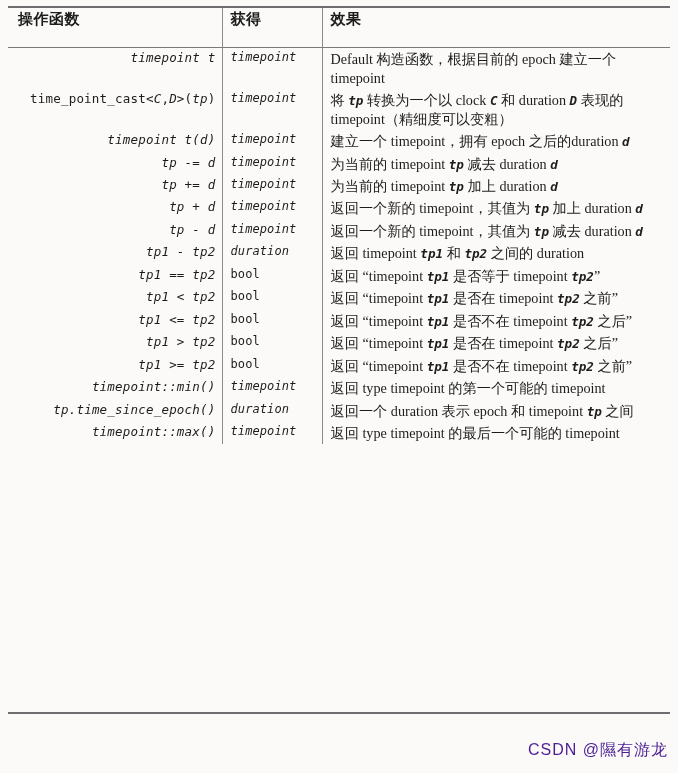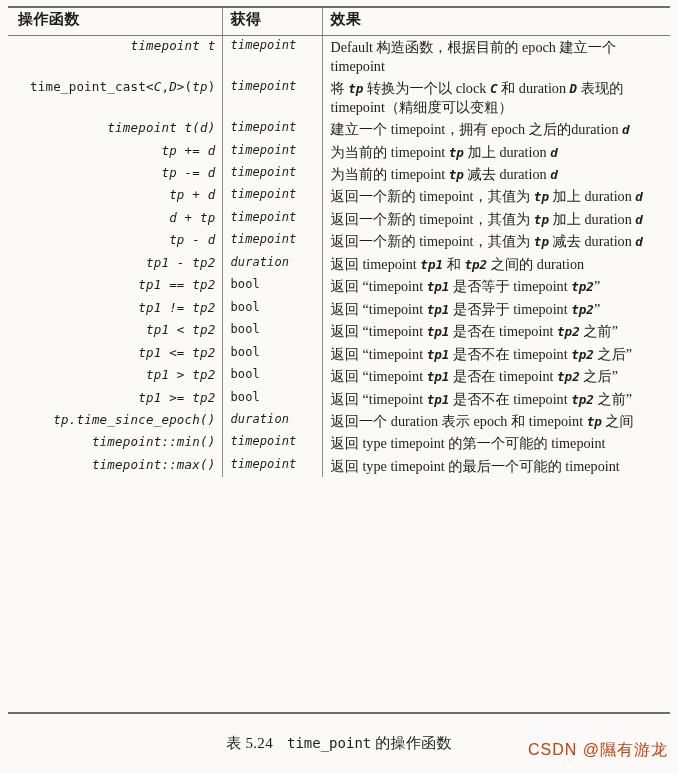--- a/index.html
+++ b/index.html
@@ -40,21 +40,21 @@
 
   table.spec col.c-op   { width: 214px; }
   table.spec col.c-get  { width: 100px; }
   table.spec col.c-eff  { width: 348px; }
 
   table.spec thead th {
     text-align: left;
     font-weight: bold;
     font-size: 15px;
     font-family: "Liberation Sans", "DejaVu Sans", sans-serif;
-    padding: 2px 0 8px 10px;
+    padding: 2px 0 20px 10px;
     border-top: 2px solid #6e6e70;
     border-bottom: 1.2px solid #7a7a7c;
     vertical-align: bottom;
     line-height: 1.15;
     letter-spacing: 0.5px;
   }
   table.spec thead th.get,
   table.spec thead th.eff { border-left: 1.2px solid #8a8a8c; padding-left: 8px; }
 
   table.spec tbody td {
@@ -131,21 +131,21 @@
     letter-spacing: 0;
   }
 
   
   .watermark {
     position: absolute;
     right: 10px;
     top: 740px;
     font-family: "Liberation Sans", "DejaVu Sans", sans-serif;
     font-size: 16px;
-    color: #c2410c;
+    color: #4c1d95;
     letter-spacing: 1px;
     user-select: none;
   }
 </style>
 </head>
 <body>
 
 <div id="page">
 
   <div class="tbl-wrap">
@@ -172,99 +172,86 @@
             <td class="op upright">time_point_cast&lt;<span class="it">C</span>,<span class="it">D</span>&gt;(<span class="it">tp</span>)</td>
             <td class="get">timepoint</td>
             <td class="eff">将 <i>tp</i> 转换为一个以 clock <i>C</i> 和 duration <i>D</i> 表现的 timepoint（精细度可以变粗）</td>
           </tr>
           <tr>
             <td class="op">timepoint t(d)</td>
             <td class="get">timepoint</td>
             <td class="eff">建立一个 timepoint，拥有 epoch 之后的duration <i>d</i></td>
           </tr>
           <tr>
+            <td class="op">tp -= d</td>
+            <td class="get">timepoint</td>
+            <td class="eff">为当前的 timepoint <i>tp</i> 减去 duration <i>d</i></td>
+          </tr>
+          <tr>
             <td class="op">tp += d</td>
             <td class="get">timepoint</td>
             <td class="eff">为当前的 timepoint <i>tp</i> 加上 duration <i>d</i></td>
           </tr>
           <tr>
-            <td class="op">tp -= d</td>
-            <td class="get">timepoint</td>
-            <td class="eff">为当前的 timepoint <i>tp</i> 减去 duration <i>d</i></td>
-          </tr>
-          <tr>
             <td class="op">tp + d</td>
-            <td class="get">timepoint</td>
-            <td class="eff">返回一个新的 timepoint，其值为 <i>tp</i> 加上 duration <i>d</i></td>
-          </tr>
-          <tr>
-            <td class="op">d + tp</td>
             <td class="get">timepoint</td>
             <td class="eff">返回一个新的 timepoint，其值为 <i>tp</i> 加上 duration <i>d</i></td>
           </tr>
           <tr>
             <td class="op">tp - d</td>
             <td class="get">timepoint</td>
             <td class="eff">返回一个新的 timepoint，其值为 <i>tp</i> 减去 duration <i>d</i></td>
           </tr>
           <tr>
             <td class="op">tp1 - tp2</td>
             <td class="get">duration</td>
             <td class="eff">返回 timepoint <i>tp1</i> 和 <i>tp2</i> 之间的 duration</td>
           </tr>
           <tr>
             <td class="op">tp1 == tp2</td>
             <td class="get plain">bool</td>
             <td class="eff">返回 “timepoint <i>tp1</i> 是否等于 timepoint <i>tp2</i>”</td>
           </tr>
           <tr>
-            <td class="op">tp1 != tp2</td>
-            <td class="get plain">bool</td>
-            <td class="eff">返回 “timepoint <i>tp1</i> 是否异于 timepoint <i>tp2</i>”</td>
-          </tr>
-          <tr>
             <td class="op">tp1 &lt; tp2</td>
             <td class="get plain">bool</td>
             <td class="eff">返回 “timepoint <i>tp1</i> 是否在 timepoint <i>tp2</i> 之前”</td>
           </tr>
           <tr>
             <td class="op">tp1 &lt;= tp2</td>
             <td class="get plain">bool</td>
             <td class="eff">返回 “timepoint <i>tp1</i> 是否不在 timepoint <i>tp2</i> 之后”</td>
           </tr>
           <tr>
             <td class="op">tp1 &gt; tp2</td>
             <td class="get plain">bool</td>
             <td class="eff">返回 “timepoint <i>tp1</i> 是否在 timepoint <i>tp2</i> 之后”</td>
           </tr>
           <tr>
             <td class="op">tp1 &gt;= tp2</td>
             <td class="get plain">bool</td>
             <td class="eff">返回 “timepoint <i>tp1</i> 是否不在 timepoint <i>tp2</i> 之前”</td>
+          </tr>
+          <tr>
+            <td class="op">timepoint::min()</td>
+            <td class="get">timepoint</td>
+            <td class="eff">返回 type timepoint 的第一个可能的 timepoint</td>
           </tr>
           <tr>
             <td class="op">tp.time_since_epoch()</td>
             <td class="get">duration</td>
             <td class="eff">返回一个 duration 表示 epoch 和 timepoint <i>tp</i> 之间</td>
           </tr>
           <tr>
-            <td class="op">timepoint::min()</td>
-            <td class="get">timepoint</td>
-            <td class="eff">返回 type timepoint 的第一个可能的 timepoint</td>
-          </tr>
-          <tr>
             <td class="op">timepoint::max()</td>
             <td class="get">timepoint</td>
             <td class="eff">返回 type timepoint 的最后一个可能的 timepoint</td>
           </tr>
         </tbody>
     </table>
   </div>
 
   <div class="tbl-bottom"></div>
 
-  <div class="caption">
-    <span class="tnum">表 5.24</span><span class="mono">time_point</span><span> 的操作函数</span>
-  </div>
 
   <div class="watermark">CSDN @隰有游龙</div>
 
 </div>
 
 </body></html>

